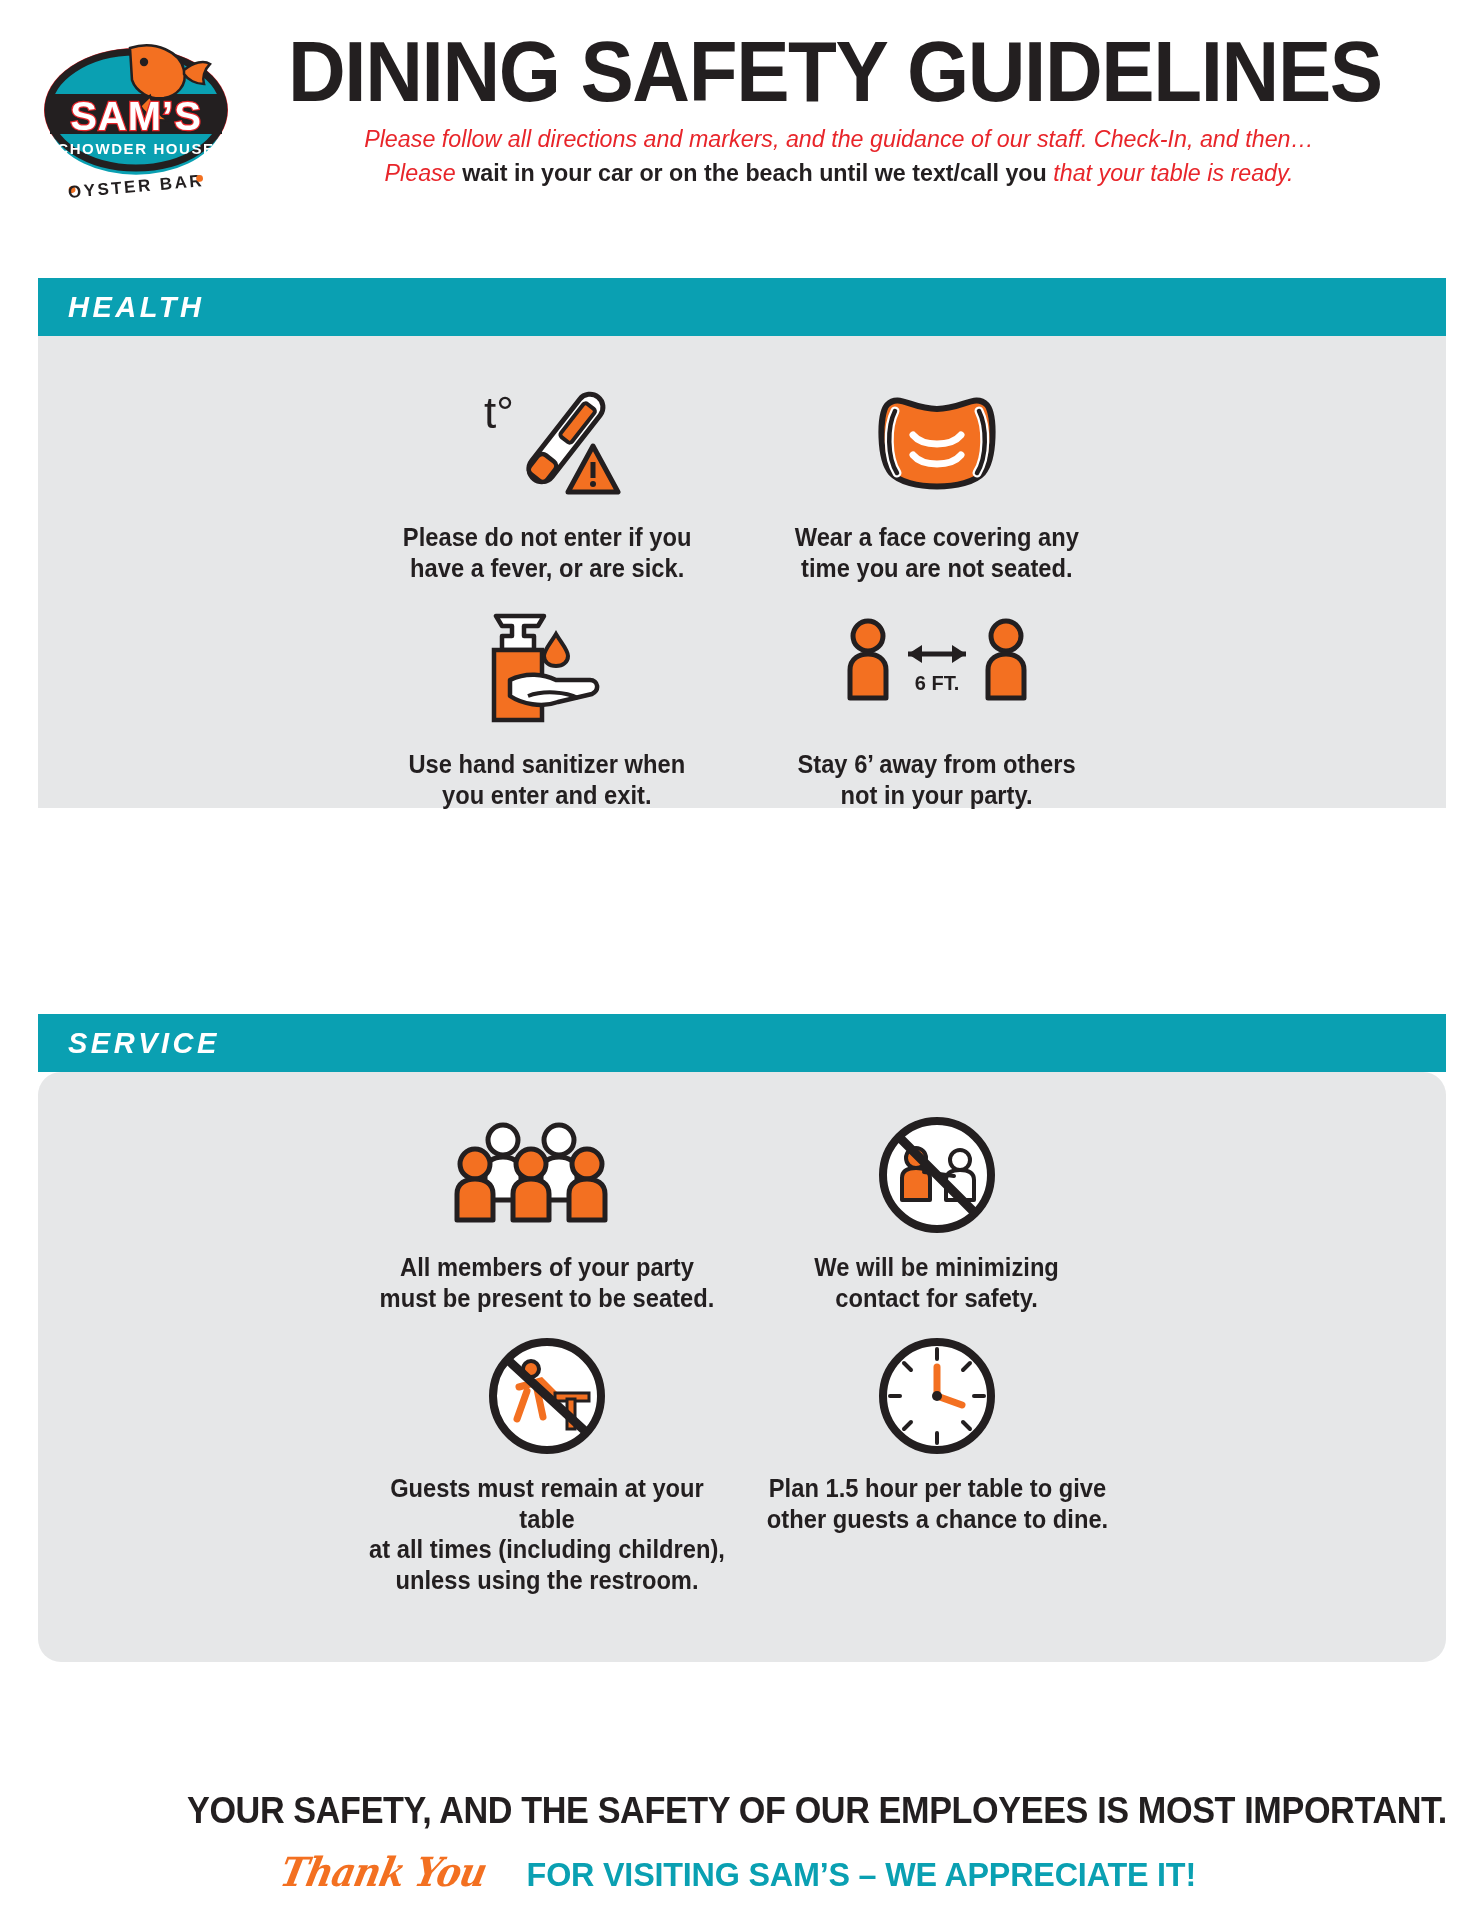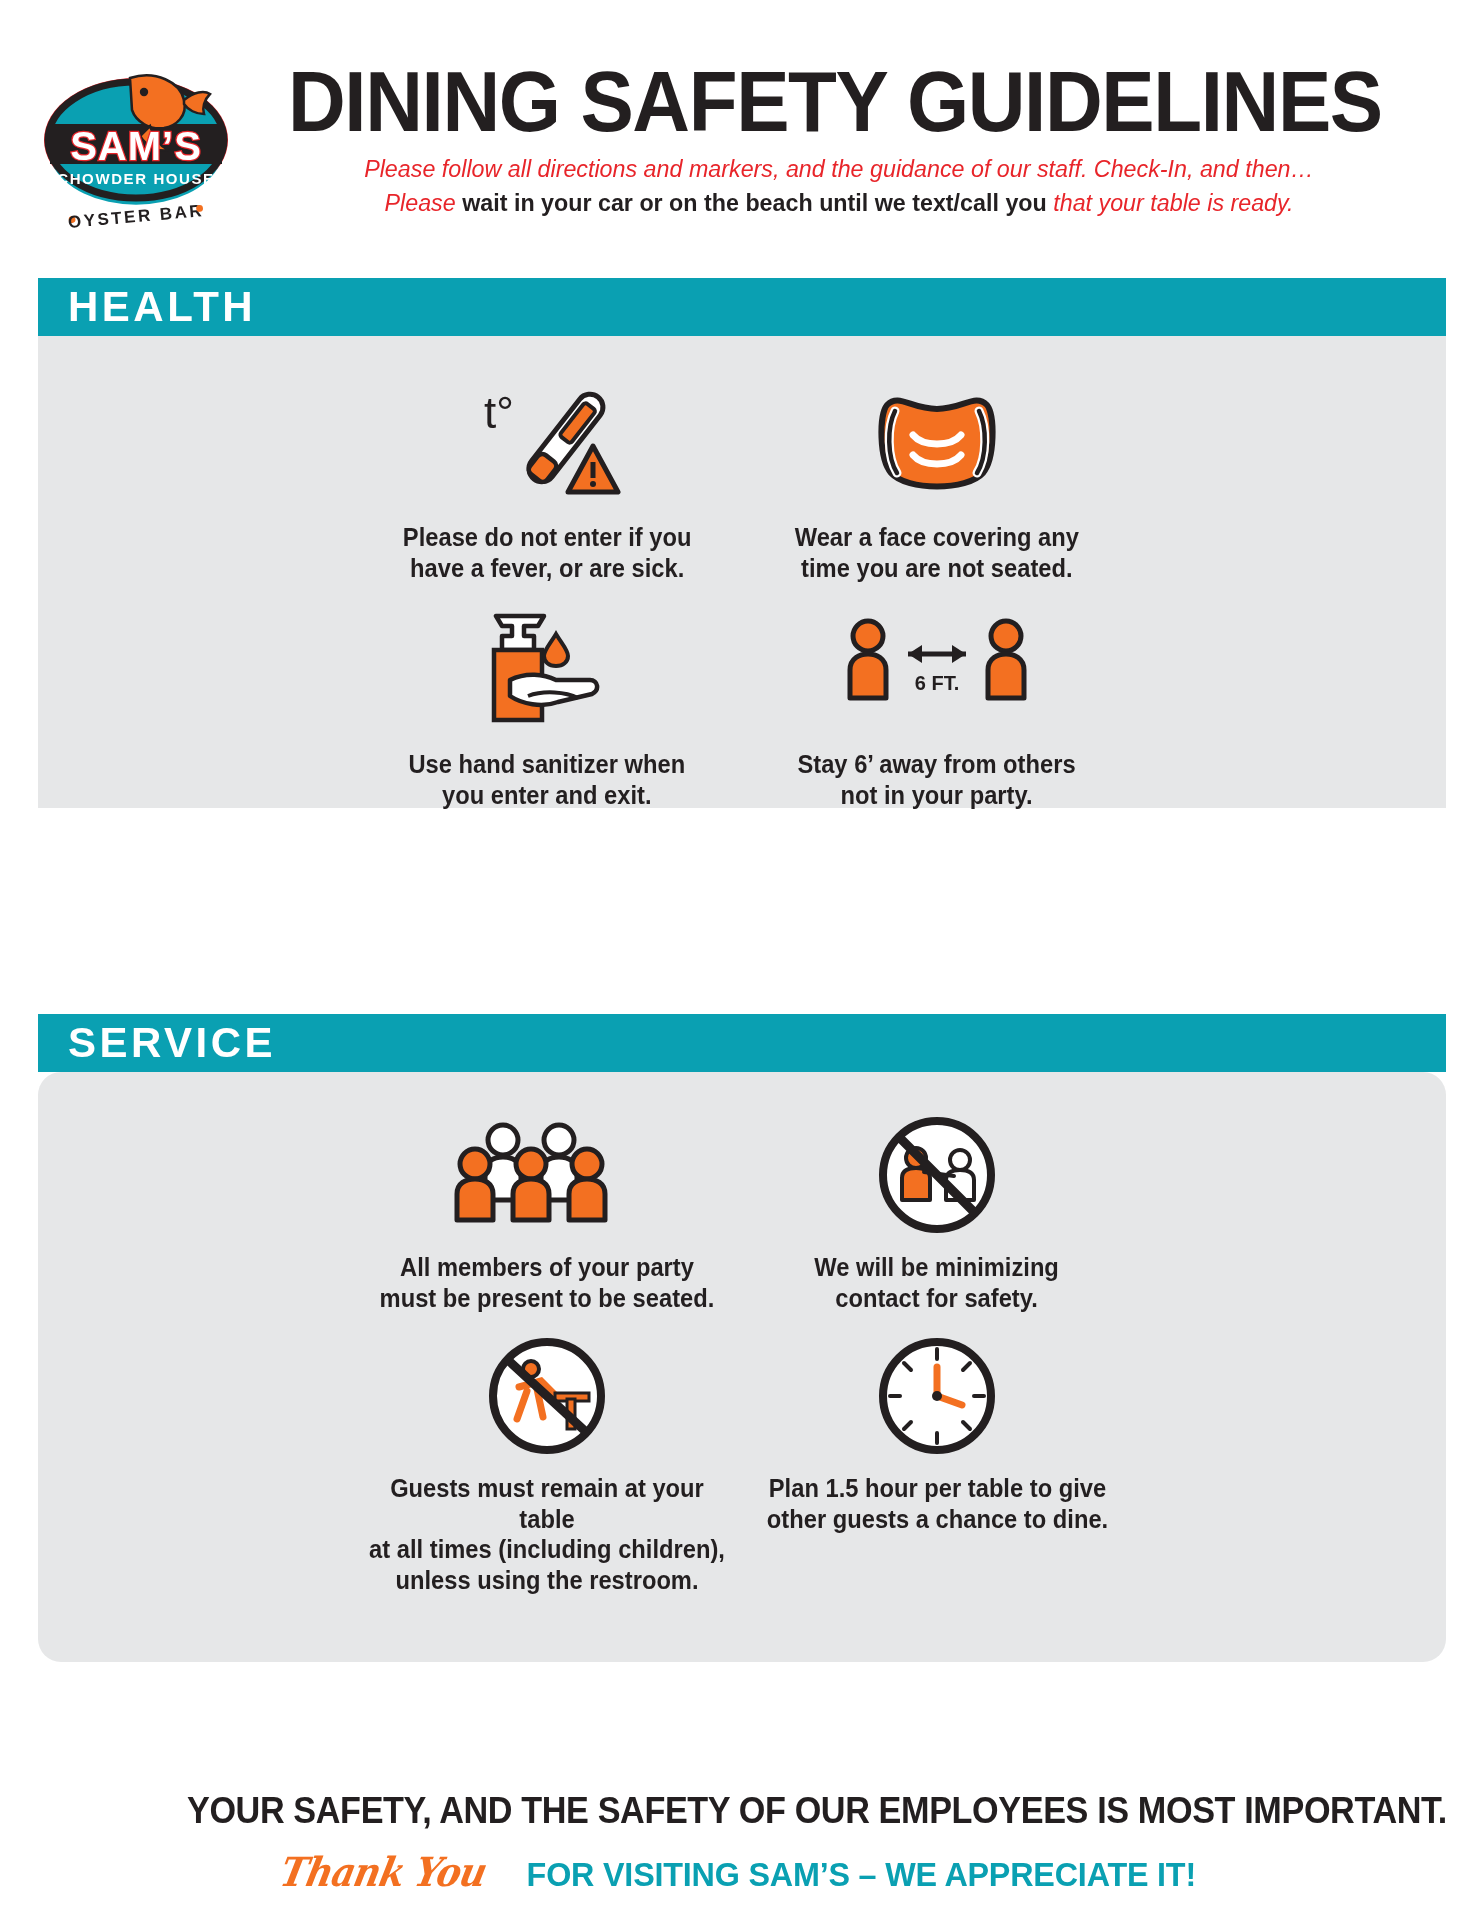--- a/index.html
+++ b/index.html
@@ -19,21 +19,20 @@
   }
 
   
   .header {
     position: absolute;
     left: 0; top: 0;
     width: 1484px;
     height: 250px;
     display: flex;
     align-items: flex-start;
-    margin-top: 30px;
   }
   .logo-wrap {
     position: absolute;
     left: 38px; top: 26px;
     width: 196px; height: 180px;
   }
   .header-text {
     position: absolute;
     left: 288px; top: 32px;
     width: 1160px;
@@ -76,22 +75,23 @@
   .section-bar {
     background: #0aa0b2;
     height: 58px;
     display: flex;
     align-items: center;
     padding-left: 30px;
   }
   .section-bar span {
     color: #ffffff;
     font-weight: 700;
-    font-size: 42px;
+    font-size: 29px;
     letter-spacing: 3.5px;
+    font-style: italic;
   }
   .section-body {
     background: #e6e7e8;
     padding: 34px 0 40px 0;
   }
 
   #health-section { top: 278px; }
   #health-section .section-body { height: 472px; }
   #service-section { top: 990px; margin-top: 24px; }
   #service-section .section-body { height: 590px; border-radius: 23px; }

